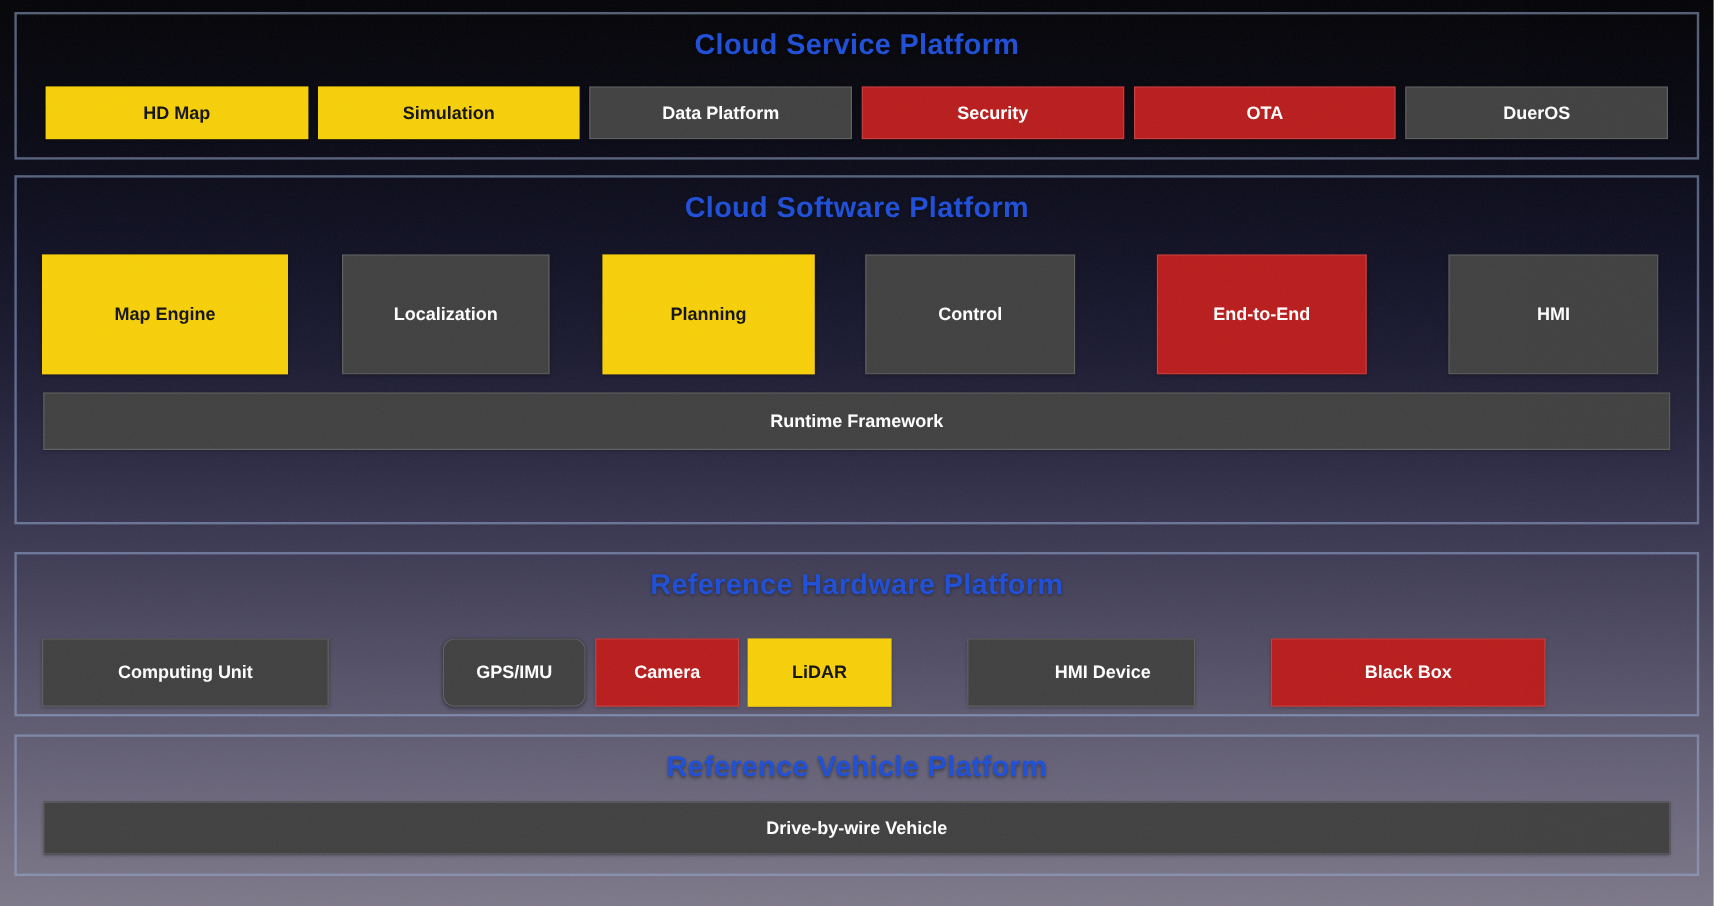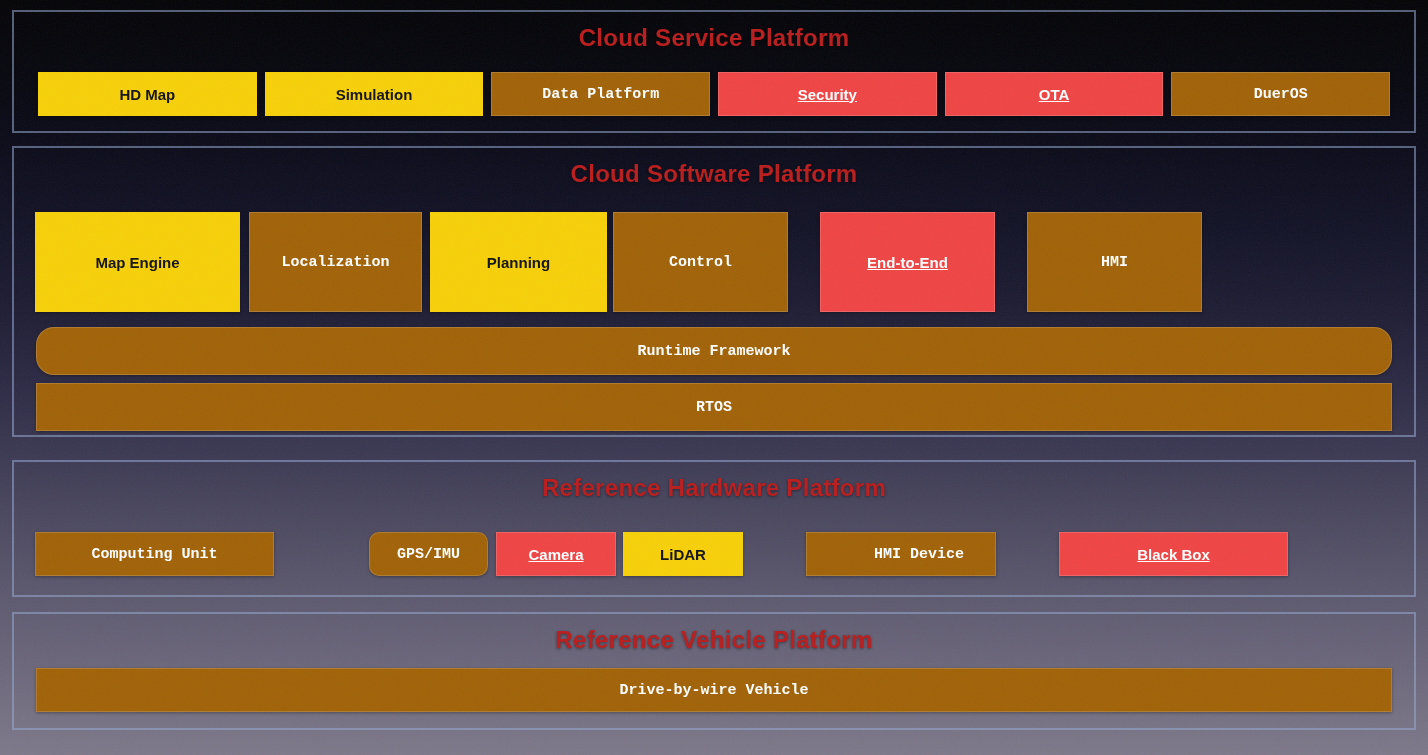--- a/index.html
+++ b/index.html
@@ -29,66 +29,67 @@
     position: relative;
   }
   .panel-cloud    { margin-top: 10px; height: 123px; }
   .panel-software { margin-top: 13px; height: 291px; }
   .panel-hardware { margin-top: 23px; height: 137px; }
   .panel-vehicle  { margin-top: 15px; height: 118px; }
 
   .section-title {
     margin-top: 12px;
     text-align: center;
-    color: #b91c1c;
+    color: #1d4ed8;
     font-size: 24px;
     font-weight: 700;
     letter-spacing: 0.3px;
     text-shadow: 0 1px 3px rgba(0,0,0,0.45);
   }
 
   .box, .bar {
     display: flex;
     align-items: center;
     justify-content: center;
     font-weight: 700;
     font-size: 15px;
     color: #ffffff;
     text-align: center;
     box-shadow: inset 0 0 0 1px rgba(255,255,255,0.16), 0 1px 3px rgba(0,0,0,0.35);
   }
   .c-yellow { background: #f7d008; color: #121212; box-shadow: 0 1px 3px rgba(0,0,0,0.35); }
-  .c-blue   { background: #a16207; font-family: Liberation Mono, monospace; }
-  .c-red    { background: #ef4444; text-decoration: underline; }
+  .c-blue   { background: #404040; }
+  .c-red    { background: #b91c1c; }
 
   .row-cloud {
     display: flex;
     gap: 8px;
     padding: 12px 24px;
     margin-top: 8px;
   }
   .row-cloud .box { flex: 1; height: 44px; }
 
   .row-sw {
     display: flex;
     padding-left: 21px;
     margin-top: 24px;
+    gap: 36px;
   }
   .row-sw .box { height: 100px; }
 
   .bar { height: 48px; margin: 0 22px; }
-  .bar-runtime { margin-top: 15px; border-radius: 18px; }
+  .bar-runtime { margin-top: 15px; }
   .bar-rtos    { margin-top: 8px; }
 
   .row-hw {
     display: flex;
     padding-left: 21px;
     margin-top: 30px;
   }
-  .row-hw .box { height: 44px; }
+  .row-hw .box { height: 57px; }
 
   .bar-vehicle { height: 44px; margin-top: 14px; }
 </style>
 </head>
 <body>
 
 <section class="panel panel-cloud">
   <h2 class="section-title">Cloud Service Platform</h2>
   <div class="row-cloud">
     <div class="box c-yellow">HD Map</div>
@@ -104,21 +105,20 @@
   <h2 class="section-title">Cloud Software Platform</h2>
   <div class="row-sw">
     <div class="box c-yellow" style="width:205px;">Map Engine</div>
     <div class="box c-blue" style="width:173px; margin-left:9px;">Localization</div>
     <div class="box c-yellow" style="width:177px; margin-left:8px;">Planning</div>
     <div class="box c-blue" style="width:175px; margin-left:6px;">Control</div>
     <div class="box c-red" style="width:175px; margin-left:32px;">End-to-End</div>
     <div class="box c-blue" style="width:175px; margin-left:32px;">HMI</div>
   </div>
   <div class="bar bar-runtime c-blue">Runtime Framework</div>
-  <div class="bar bar-rtos c-blue">RTOS</div>
 </section>
 
 <section class="panel panel-hardware">
   <h2 class="section-title">Reference Hardware Platform</h2>
   <div class="row-hw">
     <div class="box c-blue" style="width:239px;">Computing Unit</div>
     <div class="box c-blue" style="width:119px; margin-left:95px;border-radius:10px;">GPS/IMU</div>
     <div class="box c-red" style="width:120px; margin-left:8px;">Camera</div>
     <div class="box c-yellow" style="width:120px; margin-left:7px;">LiDAR</div>
     <div class="box c-blue" style="width:190px; margin-left:63px;padding-left:36px;">HMI Device</div>

